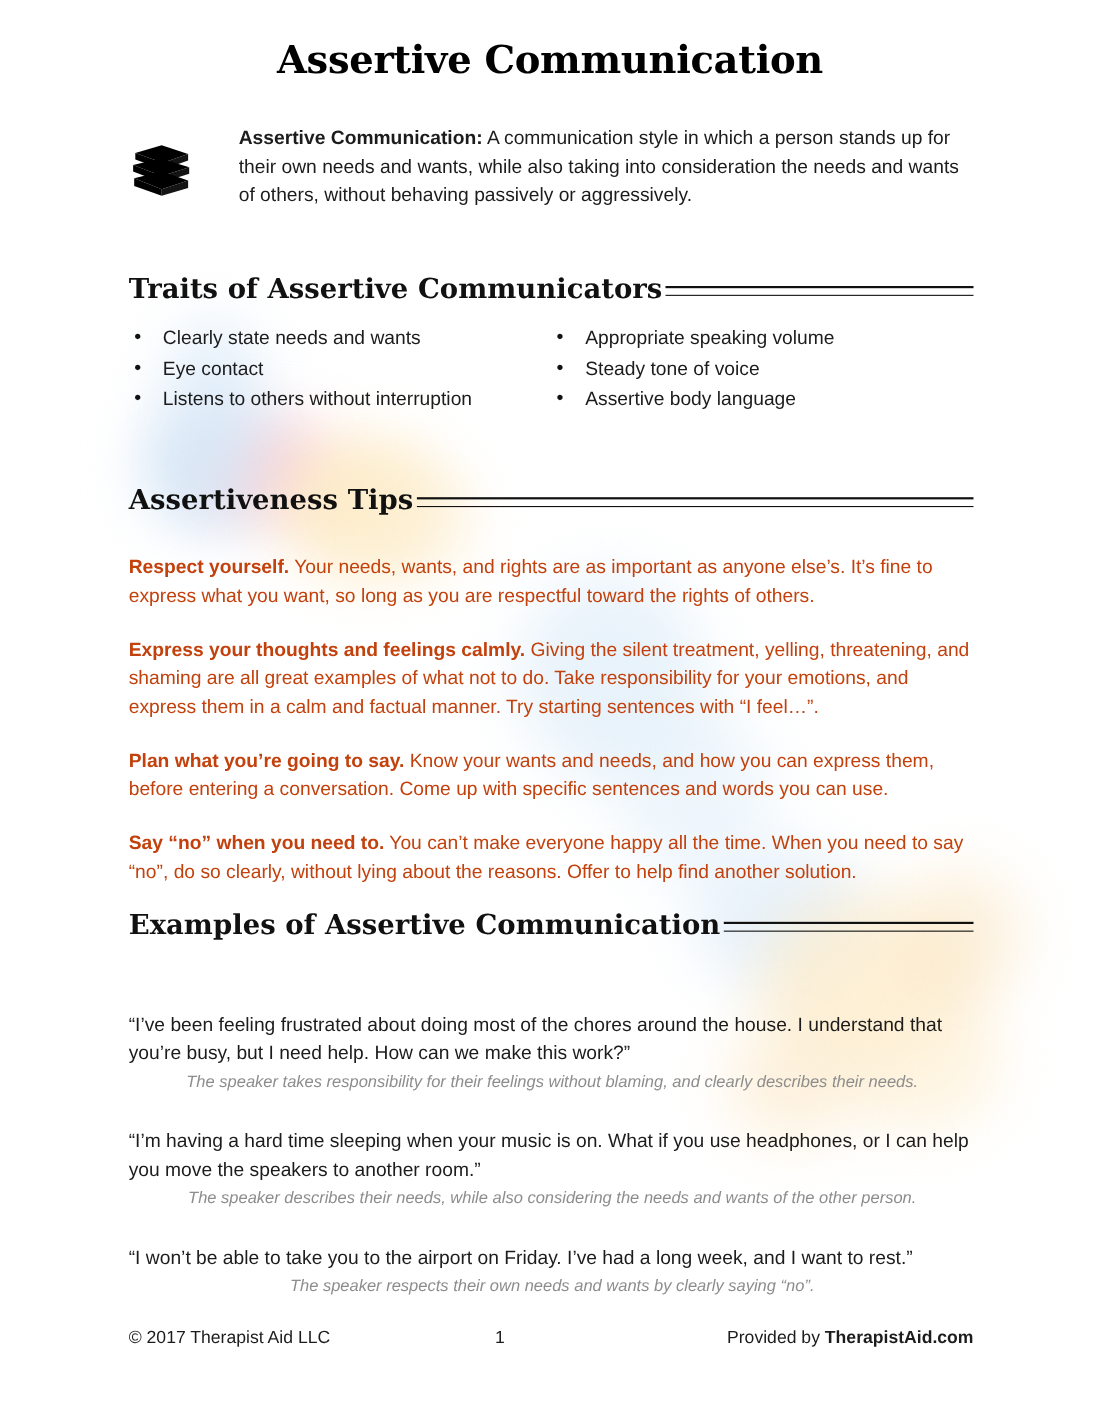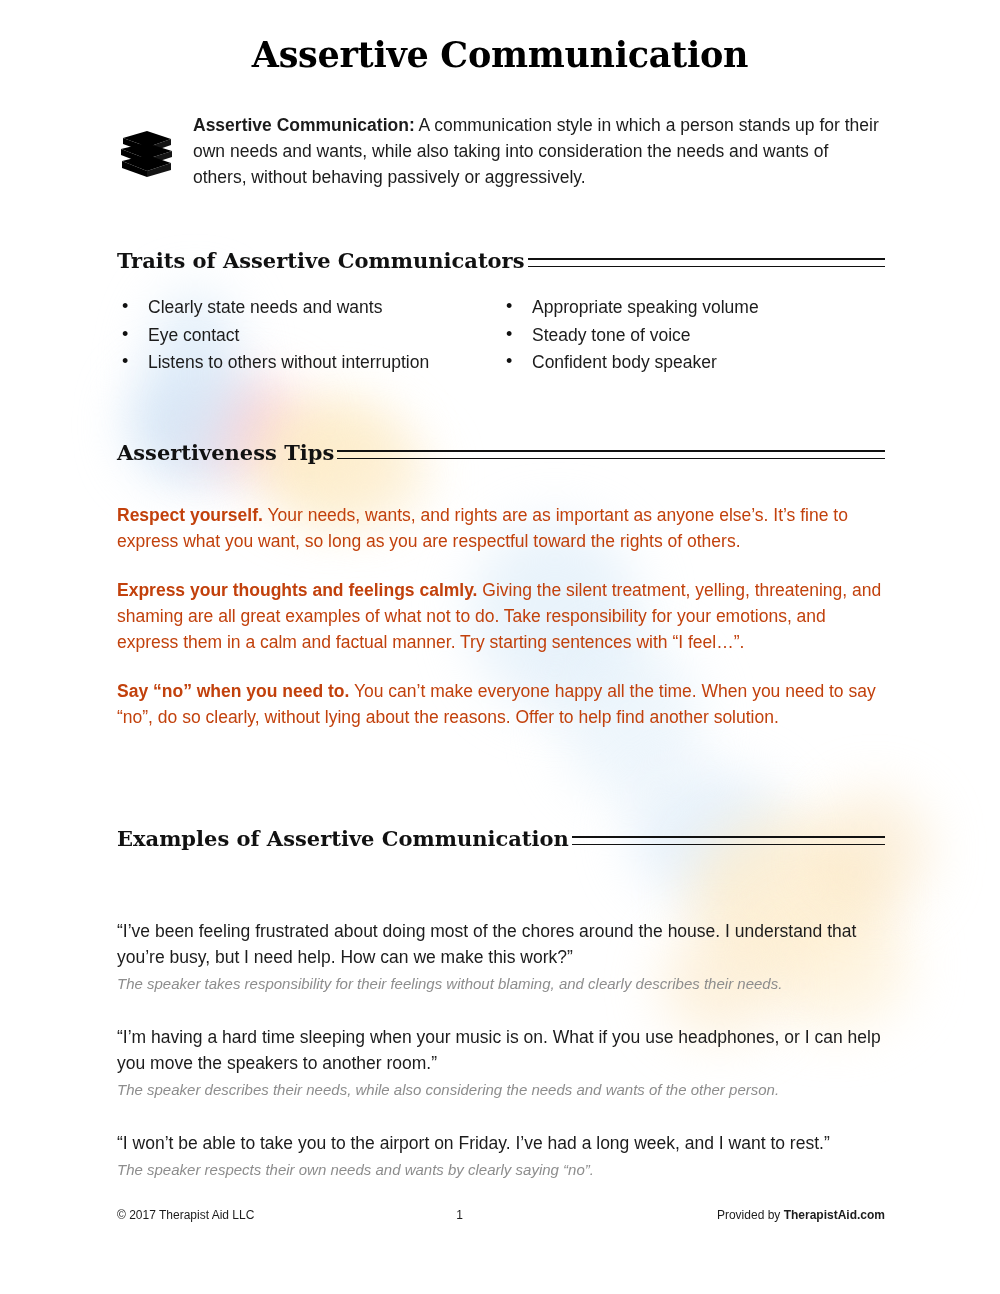--- a/index.html
+++ b/index.html
@@ -62,21 +62,22 @@
     color: #000;
   }
 
   
   .intro {
     position: absolute;
     left: 117px;
     top: 112px;
     width: 766px;
     display: flex;
-    align-items: center;
+    align-items: flex-end;
+    gap: 24px;
   }
   .intro-icon {
     flex: 0 0 76px;
     padding-top: 14px;
   }
   .intro-text {
     flex: 1 1 auto;
     font-size: 17.5px;
     line-height: 26px;
     color: #1c1c1c;
@@ -87,21 +88,21 @@
   .section-head {
     position: absolute;
     display: flex;
     align-items: center;
     left: 117px;
     width: 768px;
   }
   .section-head .label {
     font-family: "DejaVu Serif", "Liberation Serif", serif;
     font-weight: 700;
-    font-size: 21px;
+    font-size: 25px;
     color: #111;
     white-space: nowrap;
   }
   .section-head .rule {
     flex: 1 1 auto;
     margin-left: 3px;
     height: 6px;
     border-top: 2px solid #111;
     border-bottom: 1px solid #111;
     position: relative;
@@ -167,31 +168,32 @@
     font-size: 17.5px;
     line-height: 26px;
     color: #1c1c1c;
   }
   .example .note {
     font-size: 15px;
     line-height: 24px;
     font-style: italic;
     color: #8d8d8d;
     margin-top: 2px;
+    text-align: center;
   }
 
   
   .footer {
     position: absolute;
     left: 117px;
     top: 1208px;
     width: 768px;
     display: flex;
     align-items: center;
-    font-size: 12px;
+    font-size: 16px;
     color: #1c1c1c;
   }
   .footer .copyright { flex: 0 0 auto; }
   .footer .pageno {
     flex: 1 1 auto;
     text-align: center;
     margin-left: -52px;
   }
   .footer .provided { flex: 0 0 auto; }
   .footer .provided b { font-weight: 700; text-align: right; }
@@ -251,37 +253,40 @@
 
     <div class="traits">
       <ul>
         <li>Clearly state needs and wants</li>
         <li>Eye contact</li>
         <li>Listens to others without interruption</li>
       </ul>
       <ul>
         <li>Appropriate speaking volume</li>
         <li>Steady tone of voice</li>
-        <li>Confident body speaker</li>
+        <li>Assertive body language</li>
       </ul>
     </div>
 
     <div class="section-head" style="top:440px;justify-content:center;">
       <span class="label">Assertiveness Tips</span>
       <span class="rule"></span>
     </div>
 
     <div class="tips">
       <p class="tip">
         <b>Respect yourself.</b><span> Your needs, wants, and rights are as important as anyone else’s. It’s fine to express what you want, so long as you are respectful toward the rights of others.</span>
       </p>
       <p class="tip">
         <b>Express your thoughts and feelings calmly.</b><span> Giving the silent treatment, yelling, threatening, and shaming are all great examples of what not to do. Take responsibility for your emotions, and express them in a calm and factual manner. Try starting sentences with “I feel…”.</span>
       </p>
       <p class="tip">
+        <b>Plan what you’re going to say.</b><span> Know your wants and needs, and how you can express them, before entering a conversation. Come up with specific sentences and words you can use.</span>
+      </p>
+      <p class="tip">
         <b>Say “no” when you need to.</b><span> You can’t make everyone happy all the time. When you need to say “no”, do so clearly, without lying about the reasons. Offer to help find another solution.</span>
       </p>
     </div>
 
     <div class="section-head" style="top:826px;">
       <span class="label">Examples of Assertive Communication</span>
       <span class="rule"></span>
     </div>
 
     <div class="examples">

